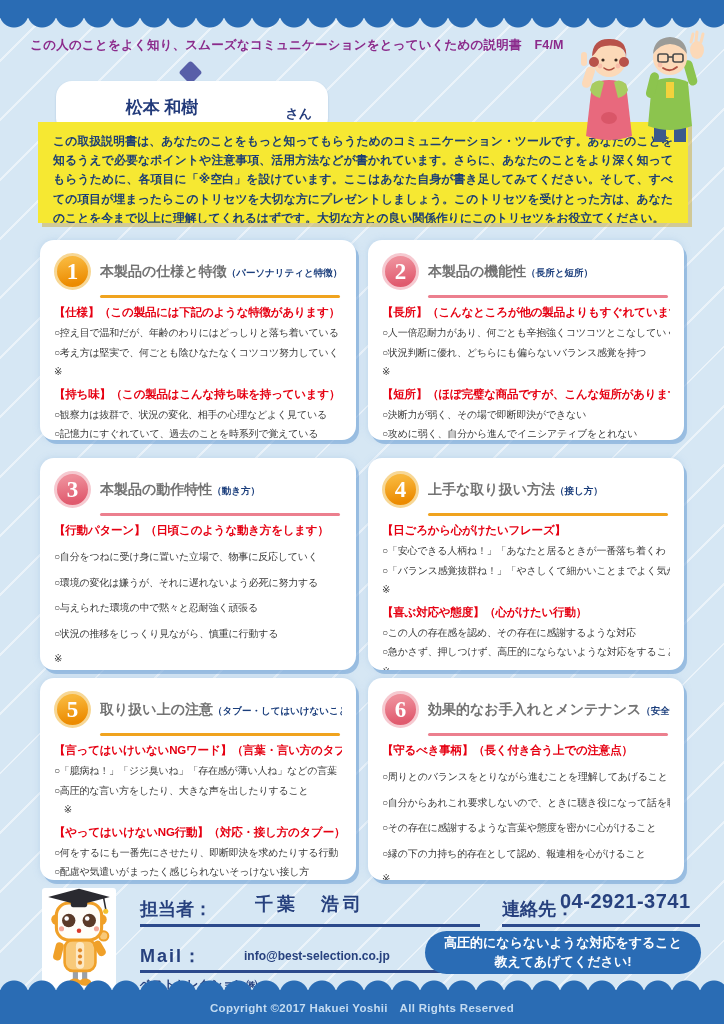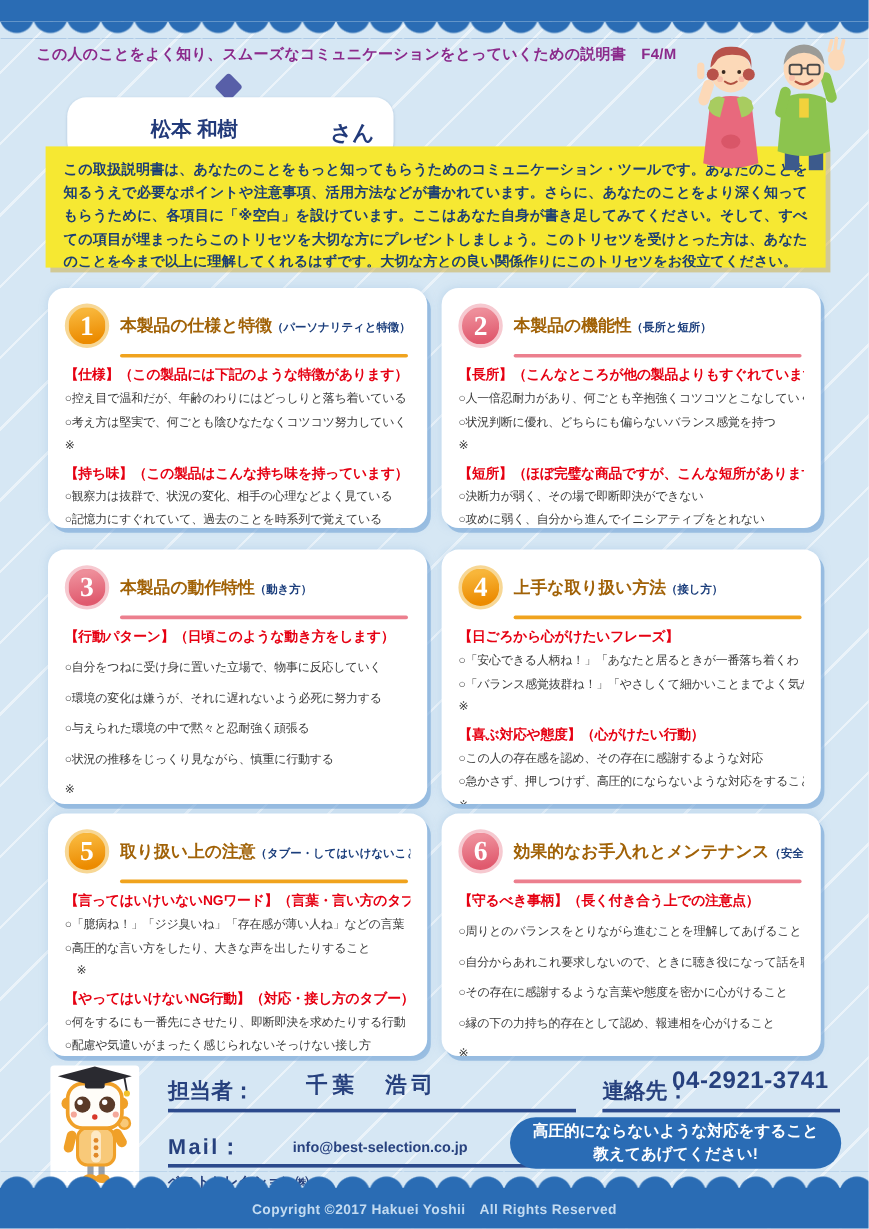--- a/index.html
+++ b/index.html
@@ -27,42 +27,42 @@
   
   .tagline { position:absolute; top:37px; left:0; right:130px; text-align:center;
     color:#8b2a8b; font-size:12.5px; font-weight:bold; letter-spacing:.2px; }
   .title-row { position:absolute; top:64px; left:42px; display:flex; align-items:center;flex-direction:column; }
   .diamond { width:17px; height:17px; background:#585fa8; transform:rotate(45deg); border-radius:3px; flex:0 0 auto; }
   .name-box { position:relative; width:272px; height:53px; background:#fff; border-radius:16px;
     margin:0 10px 0 14px; box-shadow:0 1px 2px rgba(60,100,150,.25); }
   .name-box .name { position:absolute; left:0; right:60px; top:0; bottom:0;
     display:flex; align-items:center; justify-content:center;
     color:#223a7a; font-size:17px; font-weight:bold; }
-  .name-box .san { position:absolute; right:16px; bottom:11px; color:#223a7a; font-size:18px; font-weight:bold; }
+  .name-box .san { position:absolute; right:16px; bottom:11px; color:#223a7a; font-size:13px; font-weight:bold; }
   .doc-title { color:#1c3f7e; font-size:32px; font-weight:bold; letter-spacing:4px; white-space:nowrap; margin-right:8px; }
 
   .couple { position:absolute; top:26px; right:12px; width:142px; height:116px; z-index:3; }
 
   
   .intro-box { position:absolute; top:122px; left:38px; width:650px; height:101px;
     background:#f6e832; padding:10px 15px; overflow:hidden;
     box-shadow:4px 4px 0 rgba(205,165,35,.45);
     color:#1c3e75; font-size:11.8px; font-weight:bold; line-height:1.63; text-align:justify; }
 
   
   .card { position:absolute; background:#fff; border-radius:14px; padding:13px 14px 0;
     box-shadow:3px 4px 0 rgba(108,158,212,.55), 0 0 7px rgba(140,180,220,.35); overflow:hidden; }
   .card-head { display:flex; align-items:center; }
   .num { width:37px; height:37px; border-radius:50%; flex:0 0 auto;
     display:flex; align-items:center; justify-content:center;
     color:#fff; font-size:23px; font-weight:bold; font-family:"Liberation Serif","DejaVu Serif",serif; }
   .num.orange { background:linear-gradient(170deg,#f8b63a 15%,#ec8b00 85%); border:3px solid #f7d795; }
   .num.pink   { background:linear-gradient(170deg,#ee8e9a 15%,#e05a6e 85%); border:3px solid #f6c9d0; }
   .card-title-wrap { margin-left:9px; white-space:nowrap; overflow:hidden; }
-  .card-title { color:#a16207; font-size:14px; font-weight:bold; }
+  .card-title { color:#737373; font-size:14px; font-weight:bold; }
   .card-subtitle { color:#1b3e7c; font-size:9.5px; font-weight:bold;text-align:center; }
   .rule { height:3px; margin:5px 2px 0 46px; border-radius:2px; }
   .rule.orange { background:#f0a31e; }
   .rule.pink { background:#ec7f8e; }
   .card-body { margin-top:7px; }
   .block-heading { color:#e60012; font-size:11.5px; font-weight:bold; margin:5px 0 3px;
     white-space:nowrap; overflow:hidden; letter-spacing:-.2px; }
   .item { color:#3a3a3a; font-size:10px; font-weight:500; line-height:1.95;
     white-space:nowrap; overflow:hidden; letter-spacing:-.2px; }
   .roomy .block-heading { margin:6px 0 6px; }

